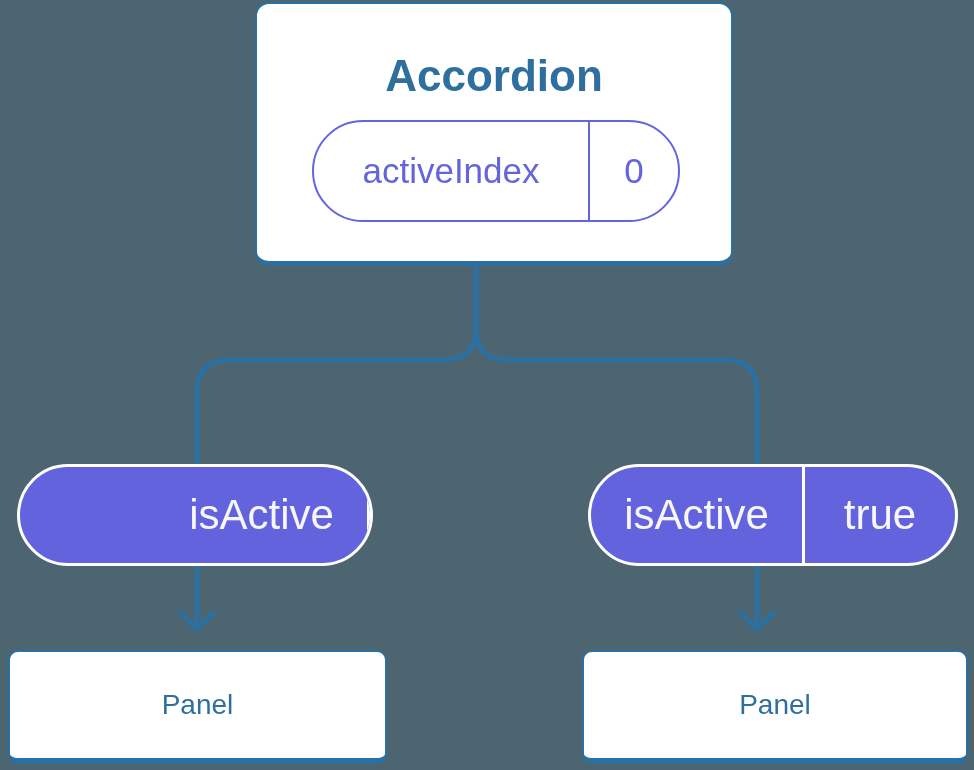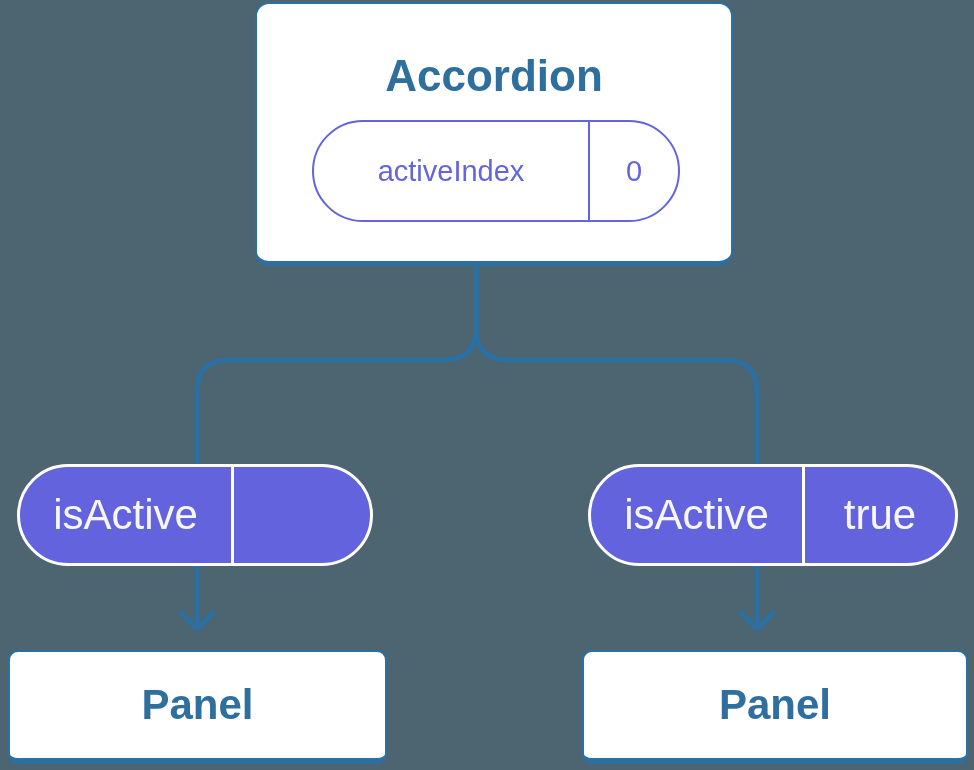--- a/index.html
+++ b/index.html
@@ -58,39 +58,40 @@
     border-radius: 51px;
     background: var(--node_bg);
     display: flex;
     align-items: stretch;
     overflow: hidden;
   }
   .state-pill .cell {
     display: flex;
     align-items: center;
     justify-content: center;
-    font-size: 29px;
+    font-size: 35px;
     color: var(--purple);
   }
   .state-pill .cell.name { width: 274px; }
   .state-pill .cell.value { flex: 1; }
   .divider-purple { width: 2px; background: var(--purple); }
 
   
   .prop-pill {
     position: absolute;
     top: 464px;
     height: 102px;
     background: var(--purple_fill);
     border: 3px solid #ffffff;
     border-radius: 51px;
     display: flex;
     align-items: stretch;
     overflow: hidden;
     z-index: 2;
+    justify-content: flex-end;
   }
   .prop-pill.left { left: 17px; width: 356px; }
   .prop-pill.right { left: 588px; width: 370px; }
   .prop-pill .cell {
     display: flex;
     align-items: center;
     justify-content: center;
     font-size: 42px;
     color: var(--pill_text);
   }
@@ -105,22 +106,22 @@
     height: 114px;
     border-bottom-width: 6px;
     border-radius: 10px;
     display: flex;
     align-items: center;
     justify-content: center;
   }
   .panel-node.left { left: 8px; width: 379px; }
   .panel-node.right { left: 582px; width: 386px; }
   .panel-label {
-    font-size: 42px;
-    font-weight: 700;
+    font-size: 28px;
+    font-weight: 400;
     color: var(--blue_text);
   }
 </style>
 </head>
 <body>
 
 <div class="stage">
 
   <svg class="connectors" width="974" height="770" viewBox="0 0 974 770">
     <path d="M 476 263 L 476 328 Q 476 360 444 360 L 229 360 Q 197 360 197 392 L 197 626"></path>

